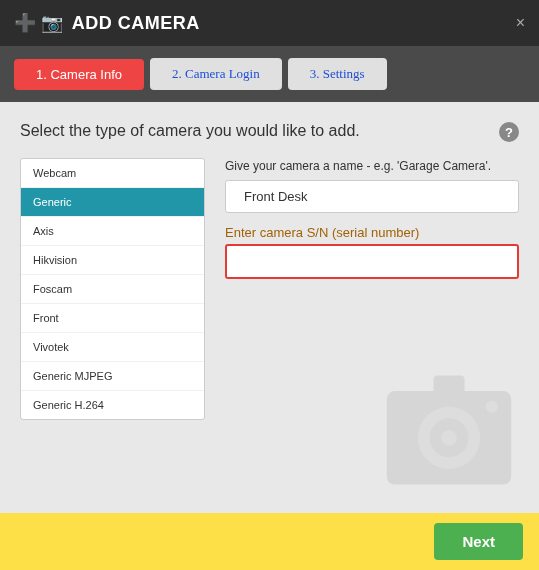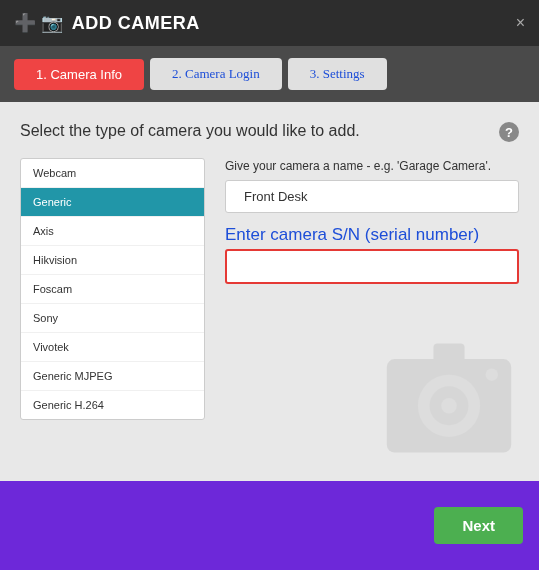--- a/index.html
+++ b/index.html
@@ -173,42 +173,42 @@
       color: #333;
       background: #fff;
       outline: none;
     }
 
     .form-input.error {
       border: 2px solid #e53935;
     }
 
     .error-label {
-      font-size: 17px;
-      color: #1d4ed8;
+      font-size: 13px;
+      color: #a16207;
       margin-bottom: 4px;
     }
 
     
     .watermark {
       position: absolute;
       bottom: 10px;
       right: 10px;
       opacity: 0.07;
       pointer-events: none;
     }
 
     .watermark svg {
       width: 160px;
       height: 140px;
     }
 
     .footer {
-      background: #6d28d9;
-      padding: 26px 16px;
+      background: #fde047;
+      padding: 10px 16px;
       display: flex;
       justify-content: flex-end;
       align-items: center;
       min-height: 56px;
     }
 
     .next-btn {
       background: #4caf50;
       color: #fff;
       border: none;
@@ -257,21 +257,21 @@
     </div>
 
     <div class="main-row">
 
       <div class="camera-list">
         <div class="camera-list-item">Webcam</div>
         <div class="camera-list-item selected">Generic</div>
         <div class="camera-list-item">Axis</div>
         <div class="camera-list-item">Hikvision</div>
         <div class="camera-list-item">Foscam</div>
-        <div class="camera-list-item">Sony</div>
+        <div class="camera-list-item">Front</div>
         <div class="camera-list-item">Vivotek</div>
         <div class="camera-list-item">Generic MJPEG</div>
         <div class="camera-list-item">Generic H.264</div>
       </div>
 
       <div class="form-section">
 
         <div>
           <div class="form-label">Give your camera a name - e.g. 'Garage Camera'.</div>
           <input class="form-input" type="text" value="Front Desk" style="">

